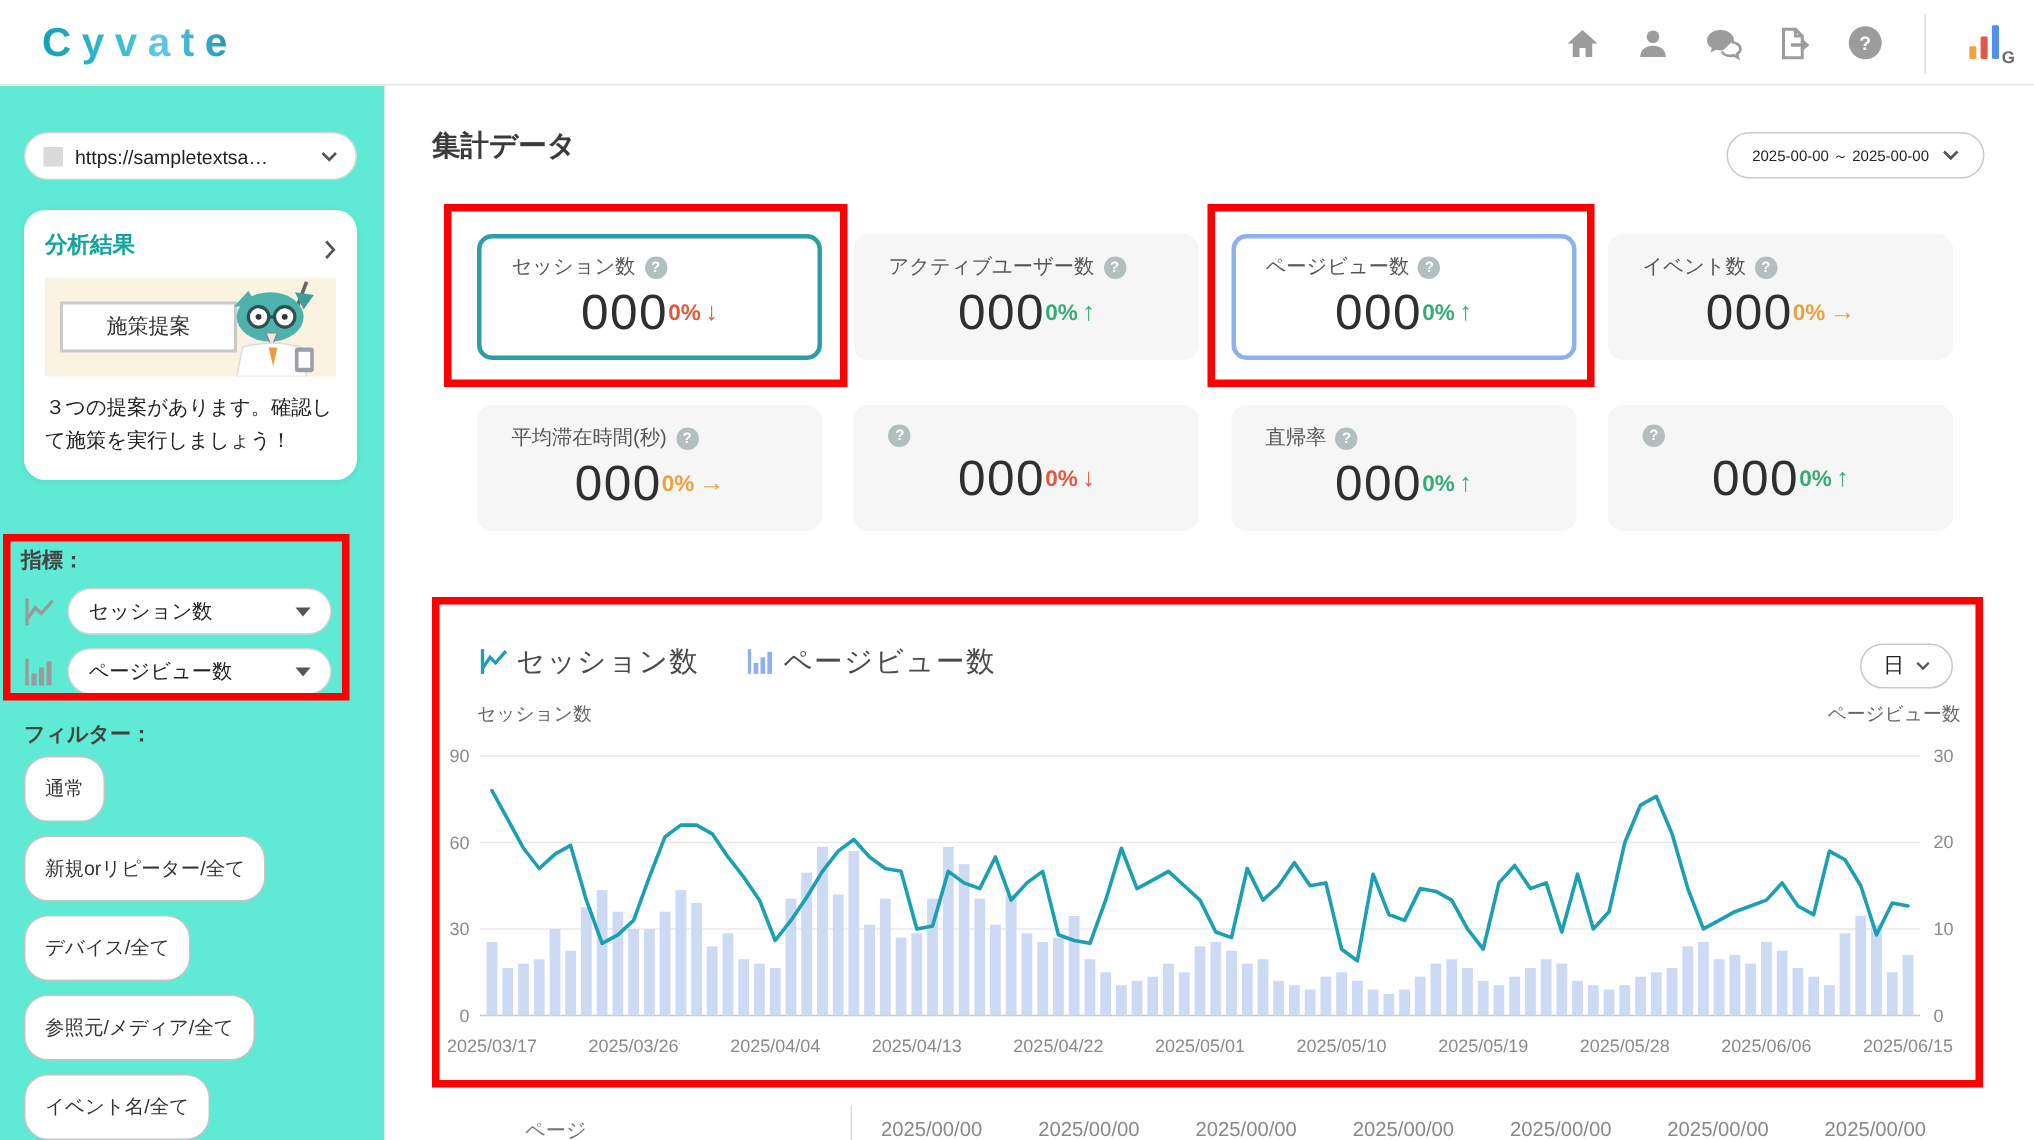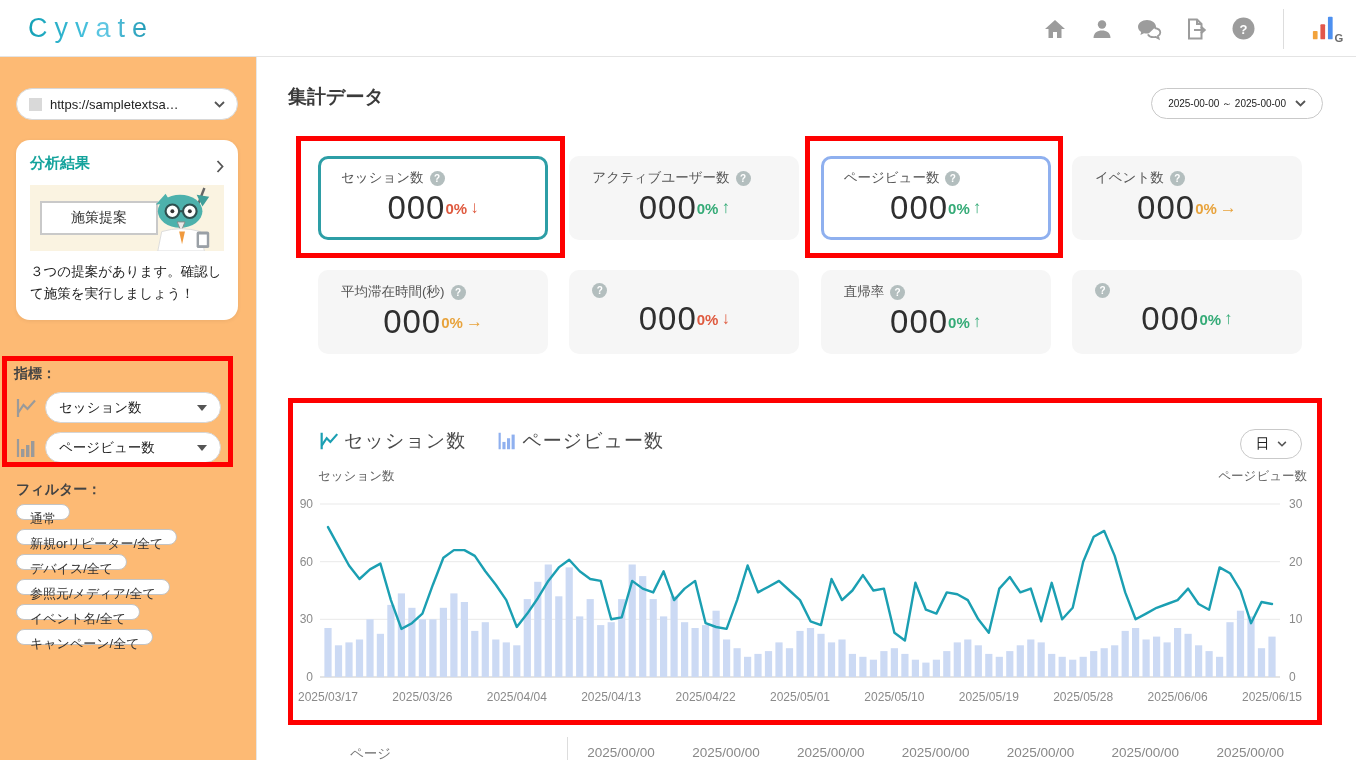--- a/index.html
+++ b/index.html
@@ -3,29 +3,29 @@
 <meta charset="utf-8">
 <style>
   * { margin:0; padding:0; box-sizing:border-box; }
   html,body { width:1356px; height:760px; overflow:hidden; background:#fff;
     font-family:"Liberation Sans","DejaVu Sans",sans-serif; color:#333; }
   .page { position:relative; width:1356px; height:760px; }
 
   
   header { position:absolute; left:0; top:0; width:1356px; height:57px; background:#fff;
     border-bottom:1px solid #e4e4e4; z-index:5; }
-  .logo { position:absolute; left:28px; top:13px; font-size:27px; font-weight:400; letter-spacing:7px;
+  .logo { position:absolute; left:28px; top:13px; font-size:27px; font-weight:700; letter-spacing:7px;
     color:#19a0b4; background:linear-gradient(90deg,#12a0b5 0%,#3dbcd8 40%,#62c8e4 60%,#1693ae 100%);
     -webkit-background-clip:text; background-clip:text; -webkit-text-fill-color:transparent; cursor:pointer; }
   .header-icons { position:absolute; right:13px; top:0; height:57px; display:flex; align-items:center; gap:21px; }
   .hicon { width:26px; height:26px; display:flex; align-items:center; justify-content:center; cursor:pointer; }
   .hdivider { width:1px; height:40px; background:#ddd; margin:0 6px; }
 
   
-  aside { position:absolute; left:0; top:57px; width:257px; height:703px; background:#fdba74;
+  aside { position:absolute; left:0; top:57px; width:257px; height:703px; background:#5eead4;
     border-right:1px solid #e7e7e7; }
   .url-pill { position:absolute; left:16px; top:31px; width:222px; height:32px; border-radius:16px;
     border:1px solid #d8d8d8; background:#fff; display:flex; align-items:center; gap:8px; padding:0 12px;
     font-size:13px; color:#222; cursor:pointer; }
   .url-pill .sq { width:13px; height:13px; background:#d9d9d9; flex:0 0 auto; }
   .url-pill .url-txt { flex:1; overflow:hidden; white-space:nowrap; text-overflow:ellipsis; text-align:left; }
   .analysis-card { position:absolute; left:16px; top:83px; width:222px; background:#fff; border-radius:14px;
     padding:14px; box-shadow:0 1px 4px rgba(0,0,0,.07); }
   .ac-head { display:flex; align-items:flex-end; justify-content:space-between; }
   .ac-title { color:#14a39c; font-weight:bold; font-size:15px; }
@@ -38,21 +38,21 @@
   .metrics { position:absolute; left:2px; top:299px; width:231px; height:111px; padding:9px 12px 0 12px; }
   .side-label { font-size:14px; font-weight:bold; color:#444; }
   .metric-row { display:flex; align-items:center; gap:7px; margin-top:9px; }
   .metric-select { flex:1; height:31px; border-radius:16px; border:1px solid #d5d5d5; background:#fff;
     display:flex; align-items:center; justify-content:space-between; padding:0 13px; font-size:13.5px;
     color:#222; cursor:pointer; font-family:inherit; }
   .tri { width:0; height:0; border-left:5px solid transparent; border-right:5px solid transparent;
     border-top:6px solid #555; }
   .filters-lbl { position:absolute; left:16px; top:424px; }
   .filter-pills { position:absolute; left:16px; top:447px; }
-  .filter-pill { display:table; margin-bottom:9px; height:16px; padding:5px 13px; border-radius:16px;
+  .filter-pill { display:table; margin-bottom:9px; height:44px; padding:5px 13px; border-radius:16px;
     border:1px solid #c4c4c4; background:#fff; font-size:13px; color:#333; cursor:pointer;
     font-family:"Liberation Sans","DejaVu Sans",sans-serif; white-space:nowrap; }
 
   
   main { position:absolute; left:257px; top:57px; width:1099px; height:703px; background:#fff; }
   .page-title { position:absolute; left:31px; top:27px; font-size:19px; font-weight:bold; color:#3b3b3b; }
   .date-pill { position:absolute; right:33px; top:31px; height:31px; border-radius:16px; border:1px solid #c9c9c9;
     background:#fff; display:flex; align-items:center; gap:9px; padding:0 16px; font-size:10px; color:#222;
     cursor:pointer; font-family:inherit; }
 

